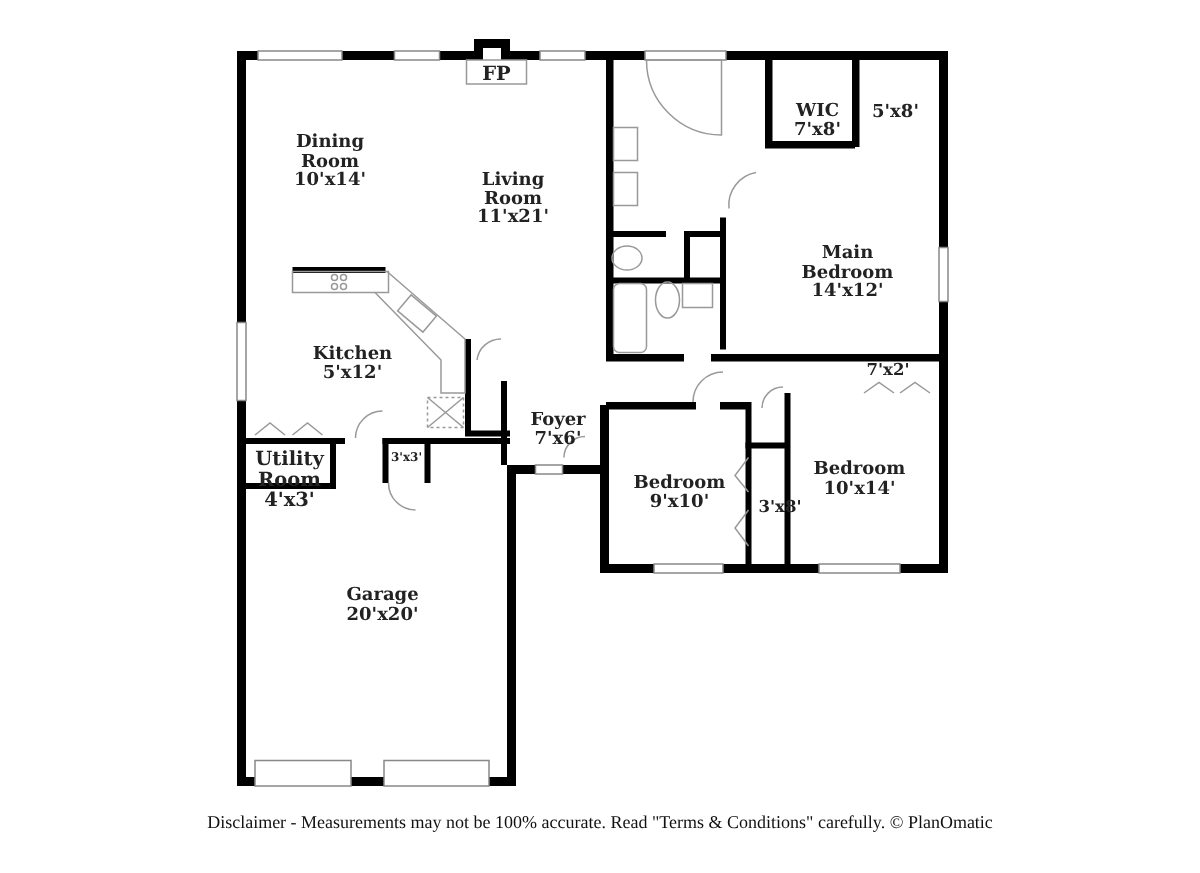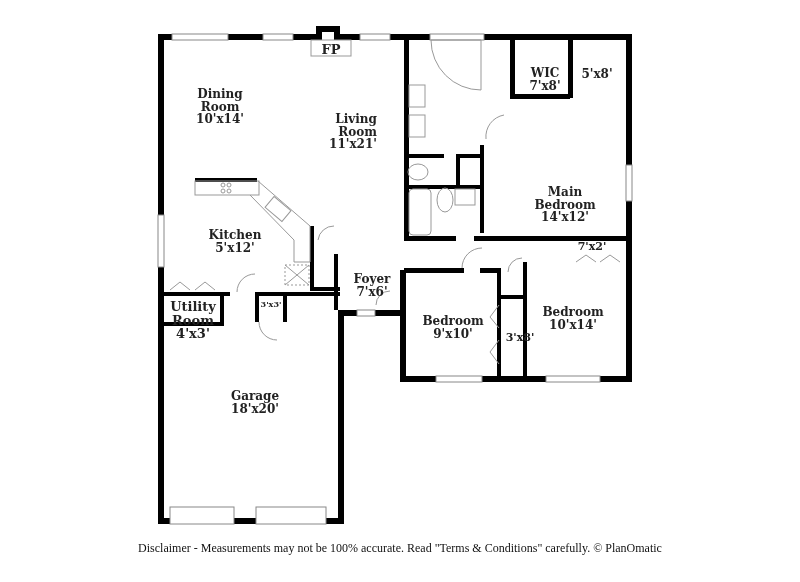--- a/index.html
+++ b/index.html
@@ -109,21 +109,21 @@
     <polyline points="576,262 586,255 596,262"></polyline>
     <polyline points="600,262 610,255 620,262"></polyline>
   </g>
 </svg>
 
 <div class="lbl lg" style="left:185px;top:88px;width:70px;">
   <div>Dining</div>
   <div>Room</div>
   <div>10'x14'</div>
 </div>
-<div class="lbl lg" style="left:307px;top:113px;width:70px;text-align:right;">
+<div class="lbl lg" style="left:307px;top:113px;width:70px;">
   <div>Living</div>
   <div>Room</div>
   <div>11'x21'</div>
 </div>
 <div class="lbl lg" style="left:200px;top:229px;width:70px;">
   <div>Kitchen</div>
   <div>5'x12'</div>
 </div>
 <div class="lbl xs" style="left:170px;top:300px;width:46px;">
   <div>Utility</div>
@@ -132,30 +132,30 @@
 </div>
 <div class="lbl sm" style="left:257px;top:300px;width:28px;">
   <div>3'x3'</div>
 </div>
 <div class="lbl lg" style="left:346px;top:273px;width:52px;">
   <div>Foyer</div>
   <div>7'x6'</div>
 </div>
 <div class="lbl lg" style="left:220px;top:390px;width:70px;">
   <div>Garage</div>
-  <div>18'x20'</div>
+  <div>20'x20'</div>
 </div>
 <div class="lbl lg" style="left:520px;top:67px;width:50px;">
   <div>WIC</div>
   <div>7'x8'</div>
 </div>
 <div class="lbl lg" style="left:572px;top:68px;width:50px;">
   <div>5'x8'</div>
 </div>
-<div class="lbl lg" style="left:525px;top:186px;width:80px;">
+<div class="lbl lg" style="left:525px;top:162px;width:80px;">
   <div>Main</div>
   <div>Bedroom</div>
   <div>14'x12'</div>
 </div>
 <div class="lbl lg" style="left:418px;top:315px;width:70px;">
   <div>Bedroom</div>
   <div>9'x10'</div>
 </div>
 <div class="lbl md" style="left:498px;top:332px;width:44px;">
   <div>3'x8'</div>

